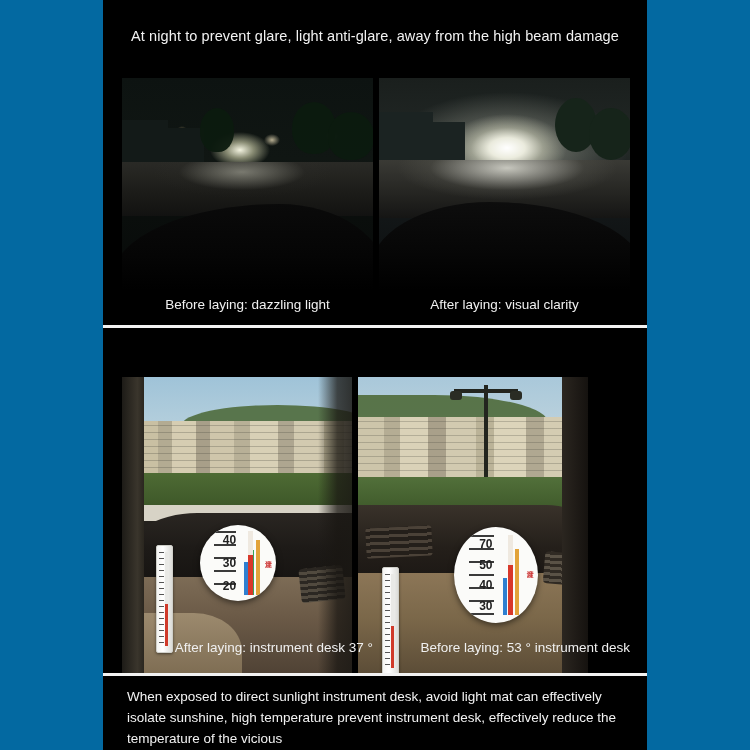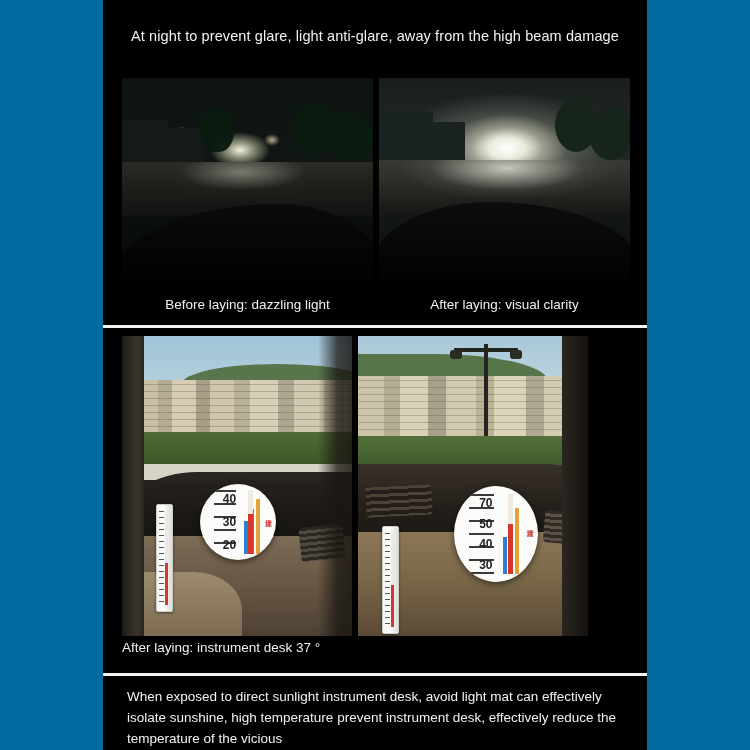--- a/index.html
+++ b/index.html
@@ -167,20 +167,21 @@
     width: 508px;
     height: 300px;
     display: flex;
     gap: 6px;
   }
   .car-img {
     position: relative;
     width: 230px;
     height: 300px;
     overflow: hidden;
+    margin-top: 41px;
   }
   
   .carA { background: #24211d; }
   .carA .sky {
     position: absolute; left: 14px; top: 0; width: 237px; height: 122px;
     background: linear-gradient(to bottom, #9fc3d8 0%, #bcd3de 55%, #cfdde2 100%);
   }
   .carA .hill {
     position: absolute; left: 60px; top: 28px; width: 191px; height: 40px;
     background: #4f6b3c; border-radius: 50% 50% 0 0; opacity: .9;
@@ -362,21 +363,21 @@
 
   .sec2-labels {
     position: absolute;
     left: 19px;
     top: 312px;
     width: 508px;
     display: flex;
   }
   .sec2-labels div {
     width: 251px;
-    text-align: left;
+    text-align: right;
     color: #f0f0f0;
     font-size: 13.5px;
   }
   .sec2-labels div:first-child { margin-right: 6px; }
 
   
   .divider2 {
     position: absolute;
     left: 103px;
     top: 673px;
@@ -521,20 +522,21 @@
             <div class="bar" style="height:82%;background:#e2a33a;"></div>
           </div>
           <div class="redbar"></div>
           <div class="cn">温度计</div>
         </div>
       </div>
     </div>
 
     <div class="sec2-labels">
       <div>After laying: instrument desk 37 °</div>
+      <div>Before laying: 53 ° instrument desk</div>
     </div>
   </div>
 
   <div class="divider2"></div>
 
   <div class="sec3">
     <p>When exposed to direct sunlight instrument desk, avoid light mat can effectively isolate sunshine, high temperature prevent instrument desk, effectively reduce the temperature of the vicious</p>
   </div>
 
 </div>

